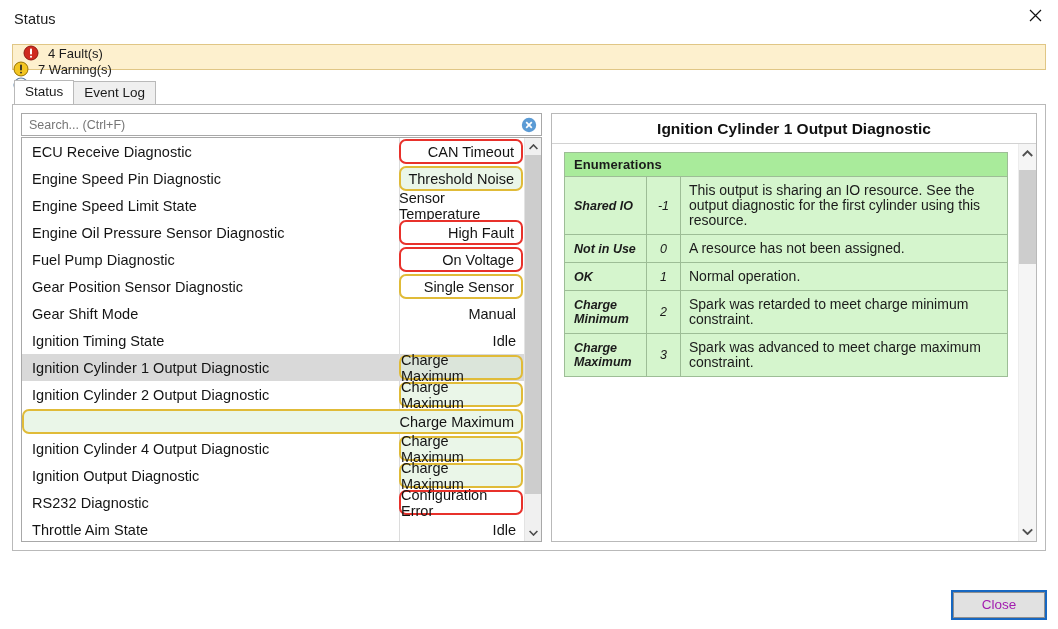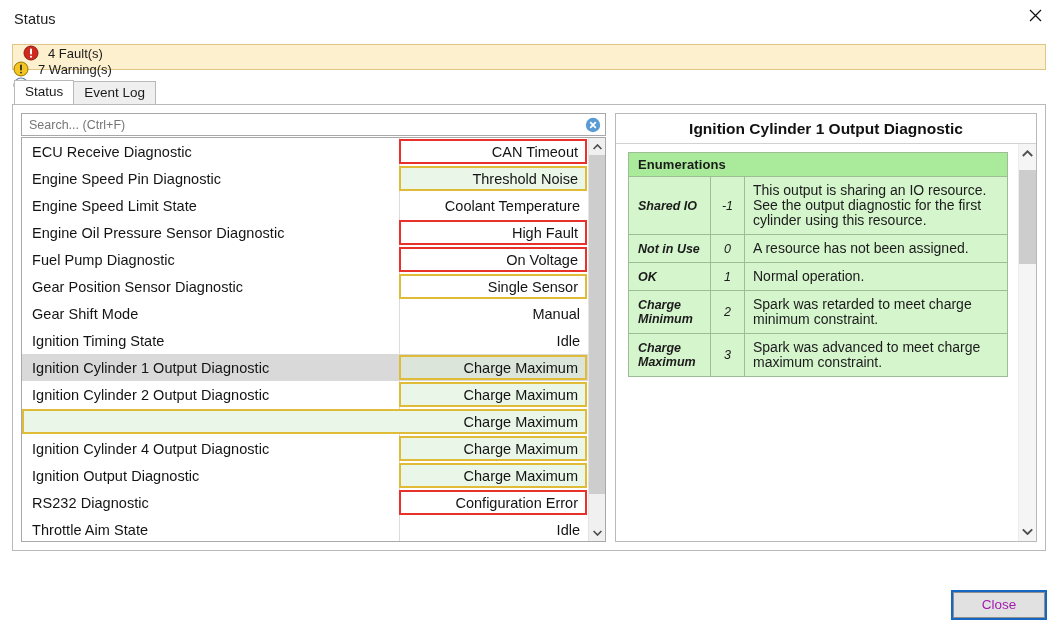--- a/index.html
+++ b/index.html
@@ -108,21 +108,21 @@
     border: 1px solid #b9b9b9;
     background: #ffffff;
     display: flex;
     padding: 8px;
     gap: 9px;
     height: 447px;
   }
 
   
   #left-panel {
-    width: 585px;
+    width: 521px;
     flex: none;
     display: flex; flex-direction: column;
   }
   #search-box {
     height: 23px;
     border: 1px solid #a8a8a8;
     background: #ffffff;
     display: flex; align-items: center;
     position: relative;
     margin-bottom: 1px;
@@ -188,20 +188,21 @@
     position: relative; z-index: 2;
   }
   .row .val {
     flex: 1;
     display: flex; align-items: center; justify-content: flex-end;
     font-size: 14.5px;
     color: #141414;
     padding-right: 7px;
     position: relative; z-index: 2;
     margin: 1px 1px 1px 0;
+    border-radius: 7px;
   }
   .row .val.fault {
     border: 2px solid #e8312b;
     background: #ffffff;
   }
   .row .val.warn {
     border: 2px solid #e0bb38;
     background: #eaf6e8;
   }
   .row .val.warn-plain {
@@ -418,21 +419,21 @@
           <div class="row">
                 <div class="name">ECU Receive Diagnostic</div>
                 <div class="val fault">CAN Timeout</div>
               </div>
               <div class="row">
                 <div class="name">Engine Speed Pin Diagnostic</div>
                 <div class="val warn">Threshold Noise</div>
               </div>
               <div class="row">
                 <div class="name">Engine Speed Limit State</div>
-                <div class="val plain">Coolant Temperature</div>
+                <div class="val plain">Sensor Temperature</div>
               </div>
               <div class="row">
                 <div class="name">Engine Oil Pressure Sensor Diagnostic</div>
                 <div class="val fault">High Fault</div>
               </div>
               <div class="row">
                 <div class="name">Fuel Pump Diagnostic</div>
                 <div class="val fault">On Voltage</div>
               </div>
               <div class="row">

